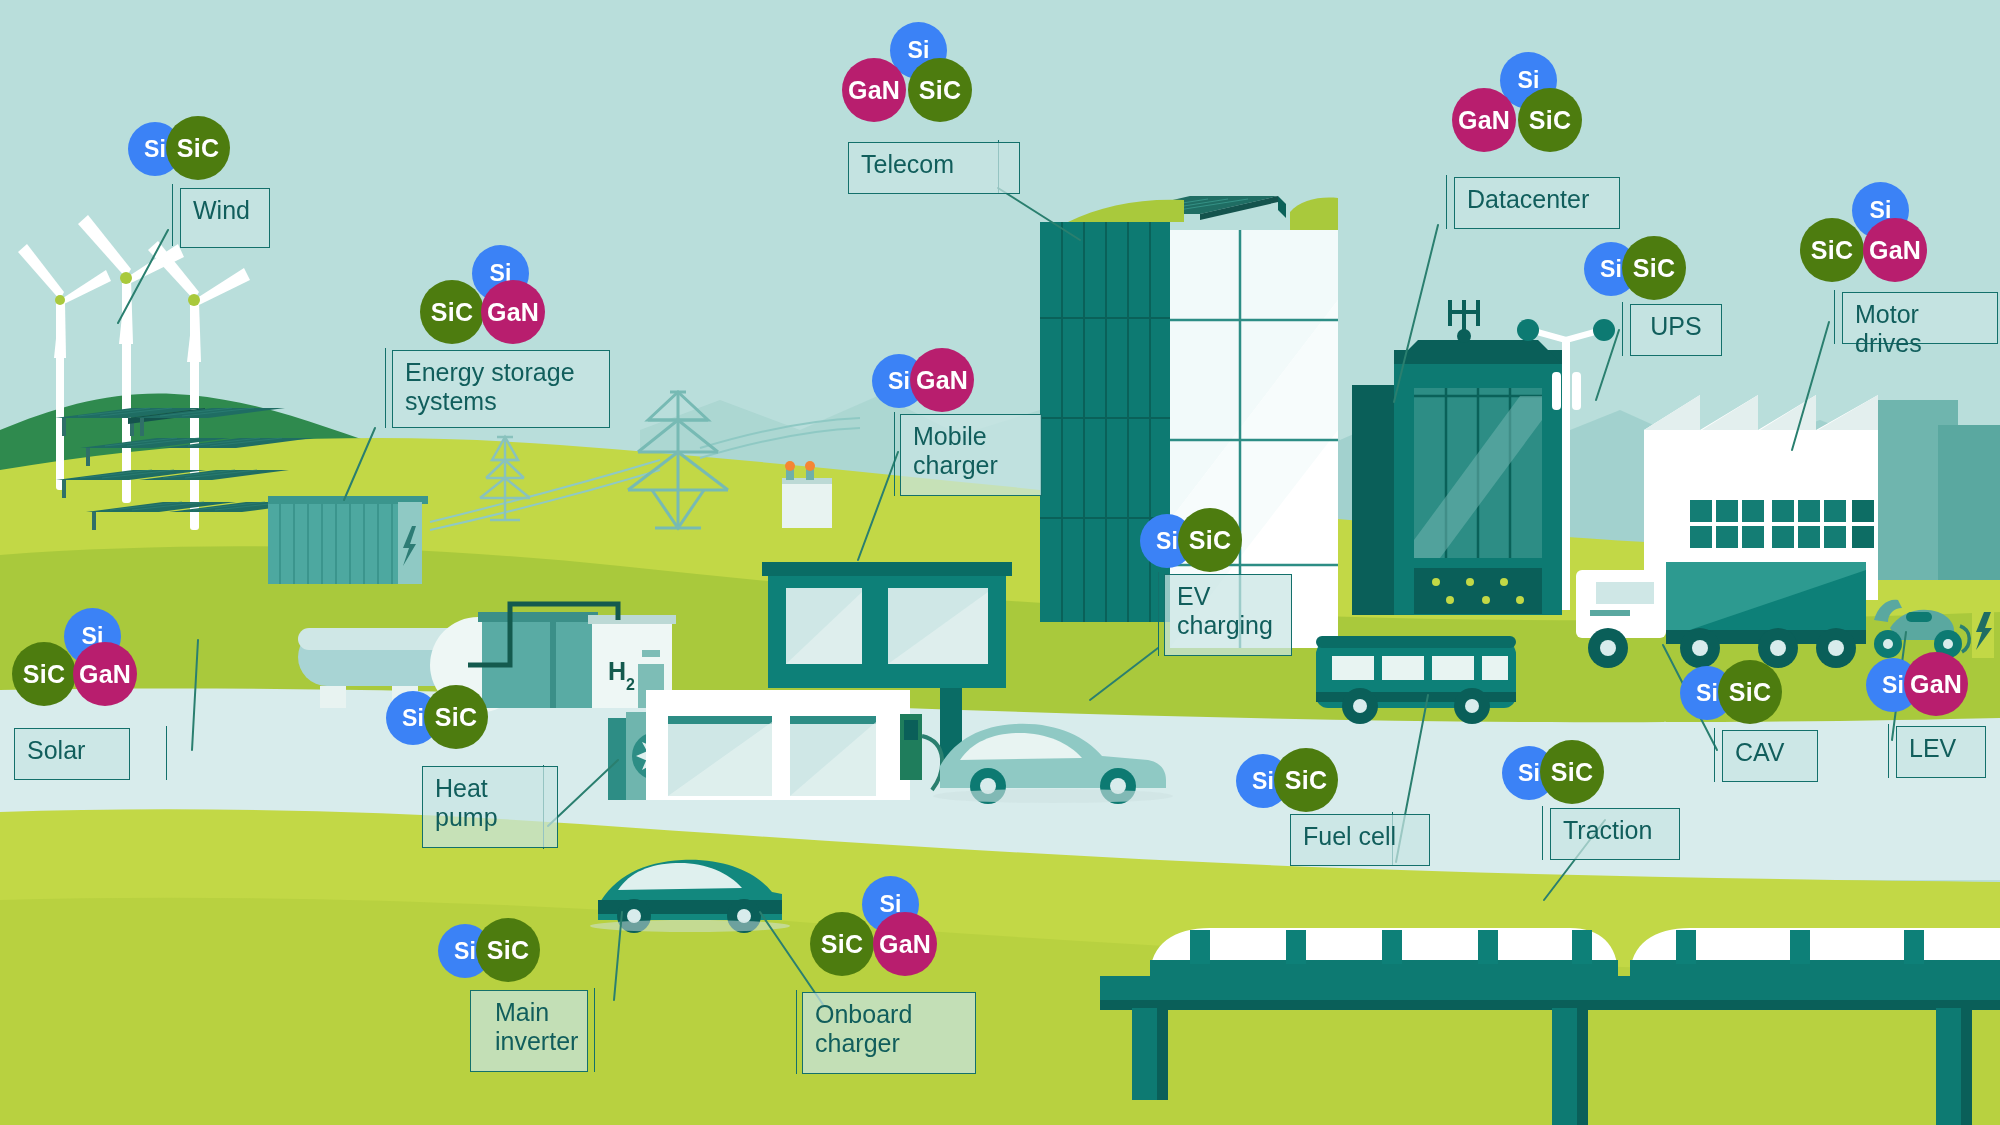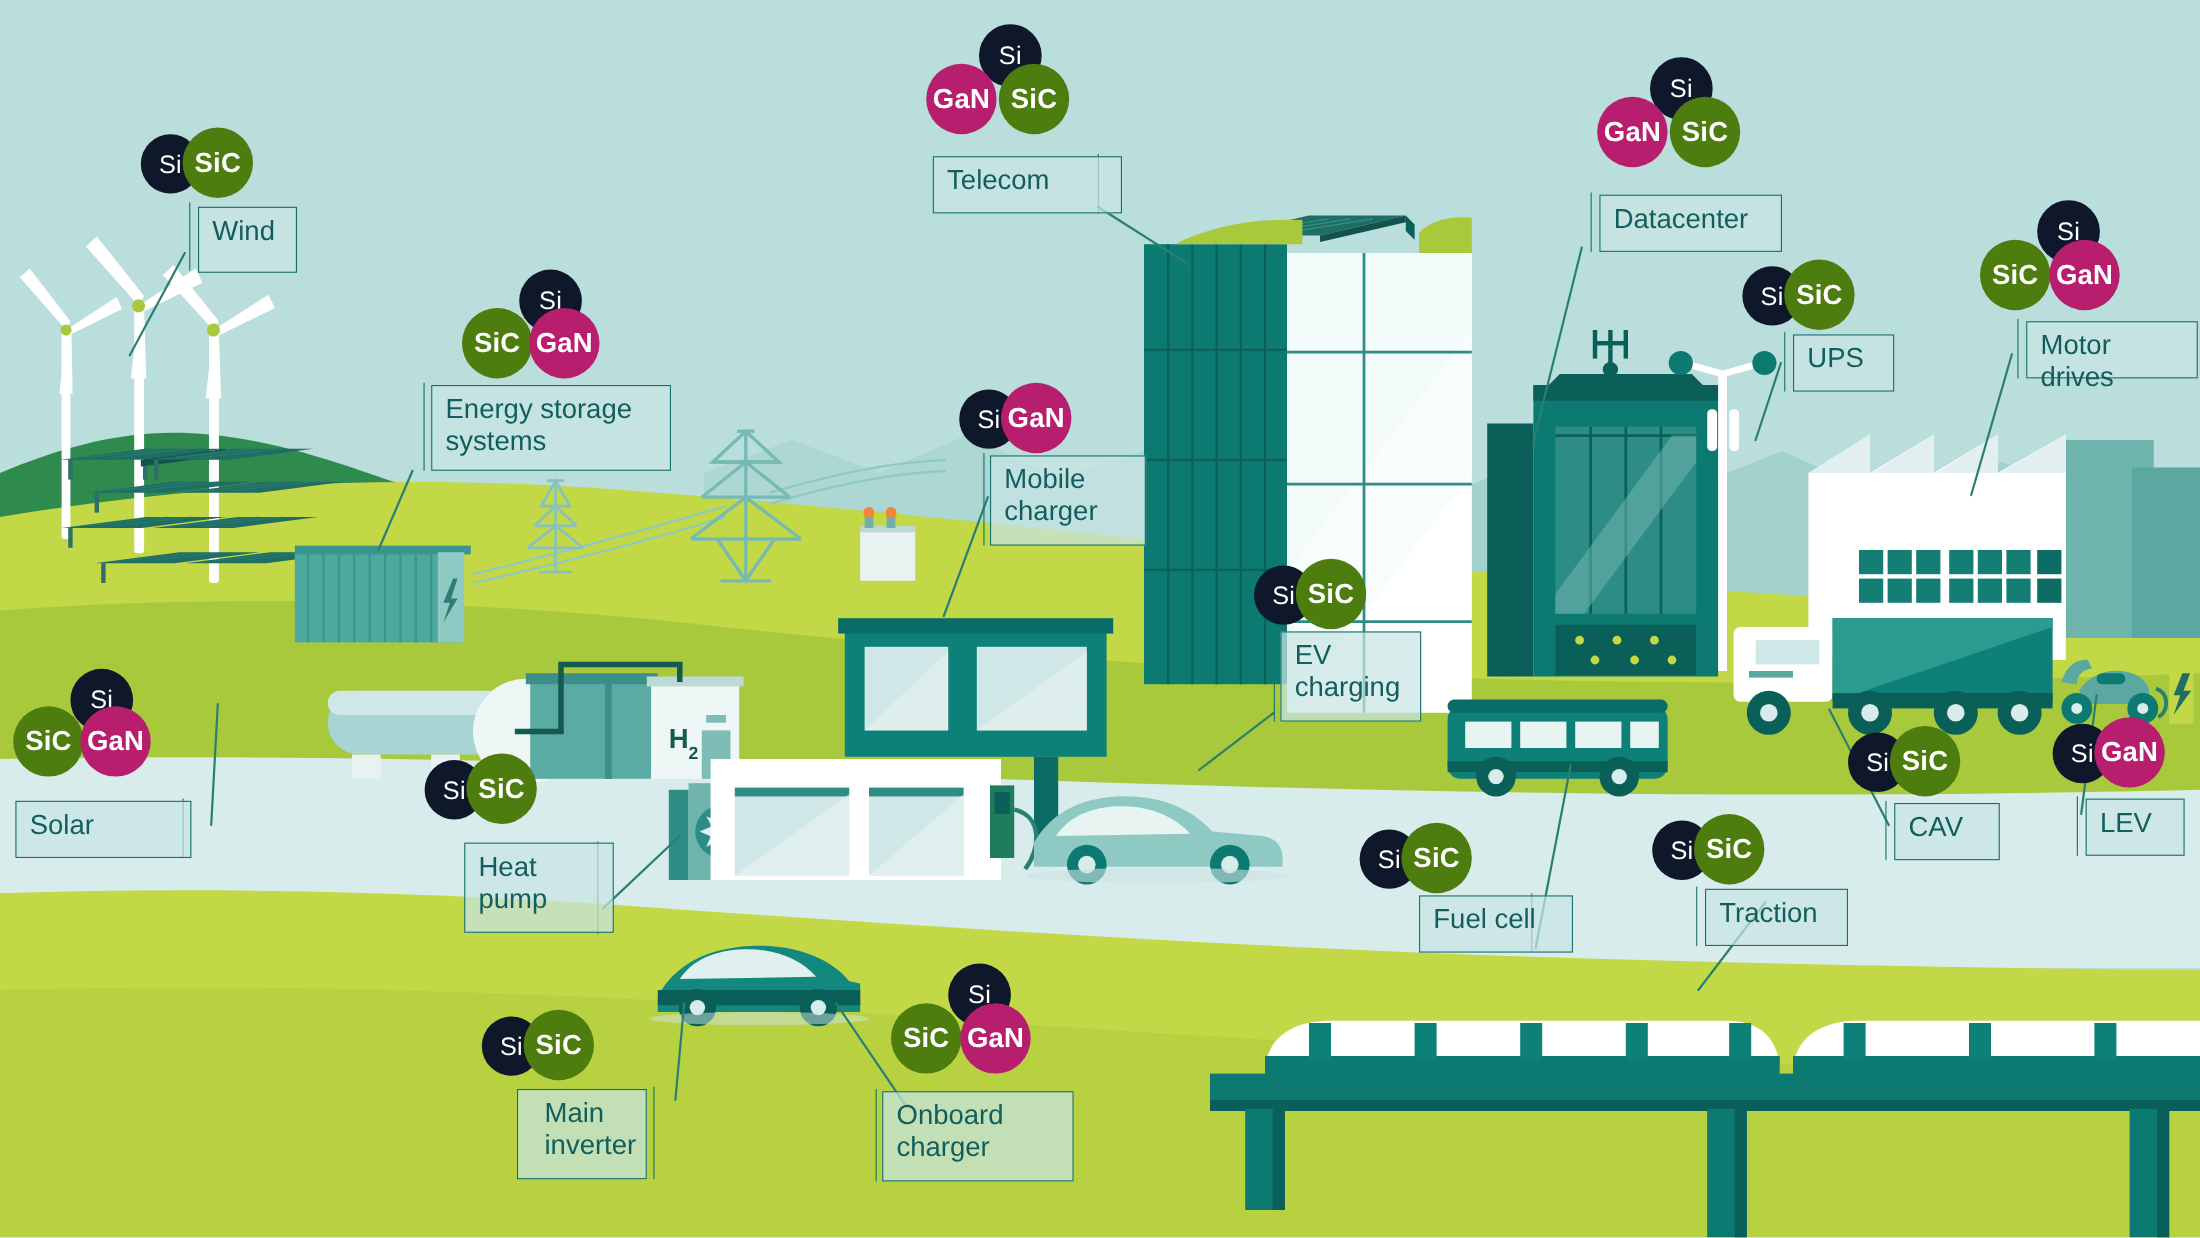--- a/index.html
+++ b/index.html
@@ -19,21 +19,21 @@
   .badge{
     position:absolute;
     border-radius:50%;
     display:flex;align-items:center;justify-content:center;
     color:#ffffff;
     font-weight:bold;
     letter-spacing:.2px;
     line-height:1;
     box-sizing:border-box;
   }
-  .badge.si{background:#0f172a;font-weight:normal;}
+  .badge.si{background:#3b82f6;font-weight:bold;}
   .badge.sic{background:#4d7c0f;}
   .badge.gan{background:#b81e6e;}
 
   
   .label{
     position:absolute;
     box-sizing:border-box;
     border:1.6px solid #13706b;
     background:rgba(200,228,227,0.72);
     color:#115e5c;
@@ -520,21 +520,21 @@
   <div class="tick" style="left:385px;top:348px;height:80px;"></div>
   <div class="label" style="left:392px;top:350px;width:218px;height:78px;">Energy storage
 systems</div>
 
   <div class="cluster" style="left:10px;top:608px;">
     <div class="badge si" style="left:54px;top:0px;width:57px;height:57px;font-size:23px;">Si</div>
     <div class="badge sic" style="left:2px;top:34px;width:64px;height:64px;font-size:25px;">SiC</div>
     <div class="badge gan" style="left:63px;top:34px;width:64px;height:64px;font-size:25px;">GaN</div>
   </div>
   <div class="tick" style="left:166px;top:726px;height:54px;"></div>
-  <div class="label" style="left:14px;top:728px;width:160px;height:52px;">Solar</div>
+  <div class="label" style="left:14px;top:728px;width:116px;height:52px;">Solar</div>
 
   <div class="cluster" style="left:386px;top:685px;">
     <div class="badge si" style="left:0px;top:6px;width:54px;height:54px;font-size:23px;">Si</div>
     <div class="badge sic" style="left:38px;top:0px;width:64px;height:64px;font-size:25px;">SiC</div>
   </div>
   <div class="tick" style="left:543px;top:765px;height:84px;"></div>
   <div class="label" style="left:422px;top:766px;width:136px;height:82px;">Heat
 pump</div>
 
   <div class="cluster" style="left:842px;top:22px;">
@@ -567,21 +567,21 @@
     <div class="badge sic" style="left:66px;top:36px;width:64px;height:64px;font-size:25px;">SiC</div>
   </div>
   <div class="tick" style="left:1446px;top:175px;height:54px;"></div>
   <div class="label" style="left:1454px;top:177px;width:166px;height:52px;">Datacenter</div>
 
   <div class="cluster" style="left:1584px;top:236px;">
     <div class="badge si" style="left:0px;top:6px;width:54px;height:54px;font-size:23px;">Si</div>
     <div class="badge sic" style="left:38px;top:0px;width:64px;height:64px;font-size:25px;">SiC</div>
   </div>
   <div class="tick" style="left:1622px;top:302px;height:54px;"></div>
-  <div class="label" style="left:1630px;top:304px;width:92px;height:52px;">UPS</div>
+  <div class="label" style="left:1630px;top:304px;width:92px;height:52px;text-align:center;">UPS</div>
 
   <div class="cluster" style="left:1800px;top:182px;">
     <div class="badge si" style="left:52px;top:0px;width:57px;height:57px;font-size:23px;">Si</div>
     <div class="badge sic" style="left:0px;top:36px;width:64px;height:64px;font-size:25px;">SiC</div>
     <div class="badge gan" style="left:63px;top:36px;width:64px;height:64px;font-size:25px;">GaN</div>
   </div>
   <div class="tick" style="left:1834px;top:290px;height:54px;"></div>
   <div class="label" style="left:1842px;top:292px;width:156px;height:52px;">Motor drives</div>
 
   <div class="cluster" style="left:1236px;top:748px;">

